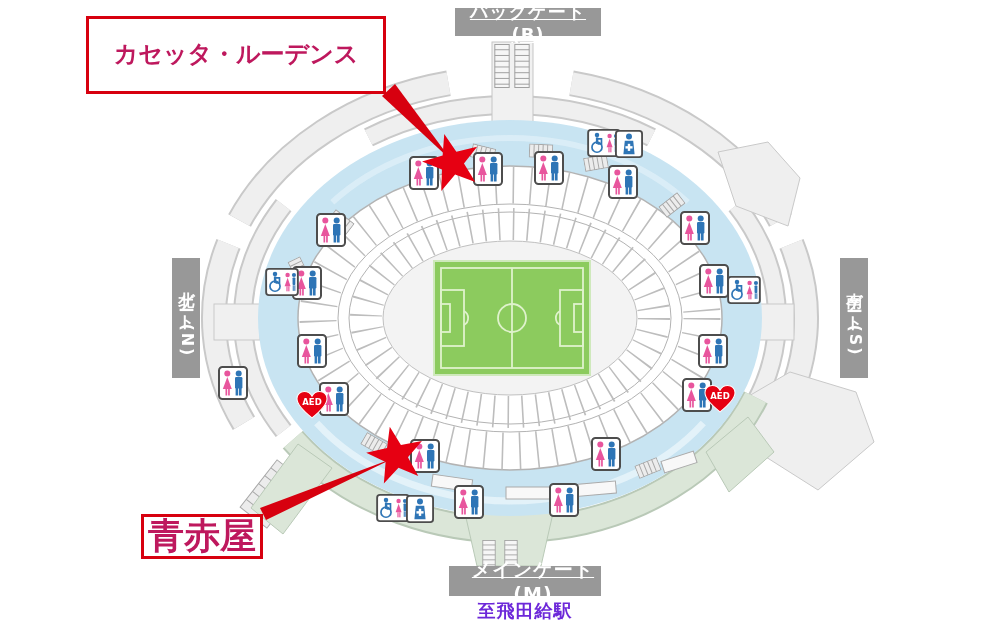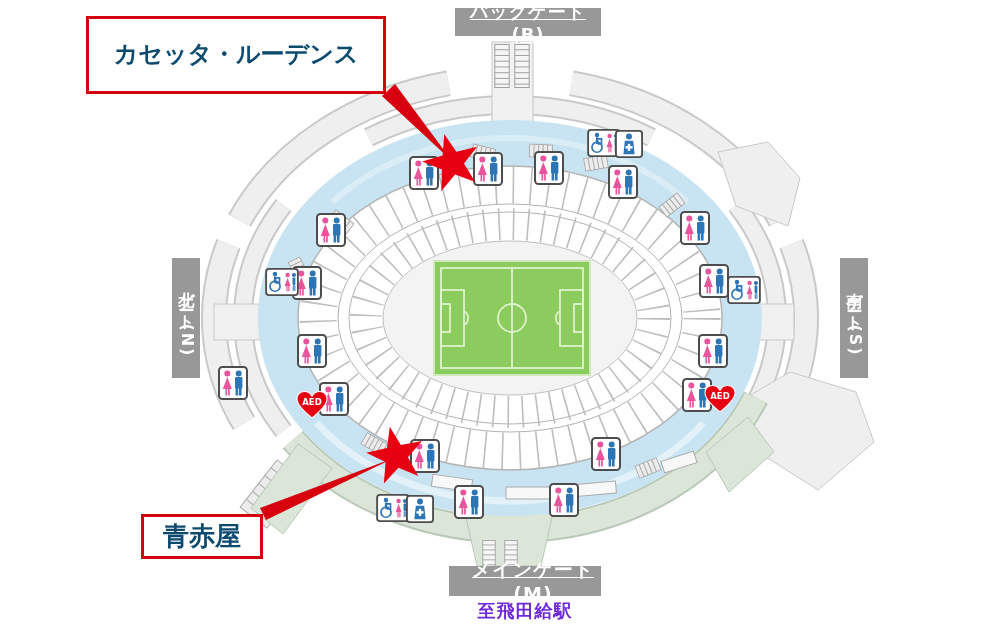--- a/index.html
+++ b/index.html
@@ -1,20 +1,20 @@
 <!DOCTYPE html>
 <html><head>
 <meta charset="utf-8">
 <style>
   html,body{margin:0;padding:0;background:#fff;}
   #stage{position:relative;width:1000px;height:627px;background:#fff;overflow:hidden;
          font-family:"DejaVu Sans","Liberation Sans",sans-serif;}
   #mapsvg{position:absolute;left:0;top:0;}
   .overlay{position:absolute;box-sizing:border-box;}
-  .callout{background:#fff;border:3px solid #d7000f;color:#0c4a6e;font-weight:bold;
+  .callout{background:#fff;border:3px solid #d7000f;color:#be185d;font-weight:bold;
            display:flex;flex-direction:column;align-items:center;justify-content:center;
            text-align:center;line-height:1.3;}
   .gate{background:#989898;color:#fff;font-weight:bold;display:flex;align-items:center;
         justify-content:center;text-align:center;}
   .gate-h{font-size:18px;letter-spacing:1px;text-decoration:underline;}
   .gate-v{writing-mode:vertical-rl;text-orientation:mixed;font-size:16px;letter-spacing:2px;
           padding:6px 0;}
   .station{color:#6d28d9;font-weight:bold;font-size:18px;text-align:center;letter-spacing:1px;}
 </style>
 </head>
@@ -229,21 +229,21 @@
   </g>
 
   <use href="#sym-star" x="420" y="131" width="64" height="64" transform="rotate(-15 452 163)"></use>
   <use href="#sym-star" x="364" y="424" width="64" height="64" transform="rotate(-12 396 456)"></use>
 </svg>
 
 <div class="overlay callout" style="left:86px;top:16px;width:300px;height:78px;font-size:24px;">
   <span>カセッタ・ルーデンス</span>
 </div>
 
-<div class="overlay callout" style="left:141px;top:514px;width:122px;height:45px;font-size:26px;align-items:center;">
+<div class="overlay callout" style="left:141px;top:514px;width:122px;height:45px;font-size:36px;align-items:center;">
   <span>青赤屋</span>
 </div>
 
 <div class="overlay gate gate-h" style="left:455px;top:8px;width:146px;height:28px;">バックゲート(B)</div>
 
 <div class="overlay gate gate-v" style="left:172px;top:258px;width:28px;height:120px;">北ゲート(N)</div>
 
 <div class="overlay gate gate-v" style="left:840px;top:258px;width:28px;height:120px;">南ゲート(S)</div>
 
 <div class="overlay gate gate-h" style="left:449px;top:566px;width:152px;height:30px;font-size:19px;padding-left:16px;">メインゲート(M)</div>

